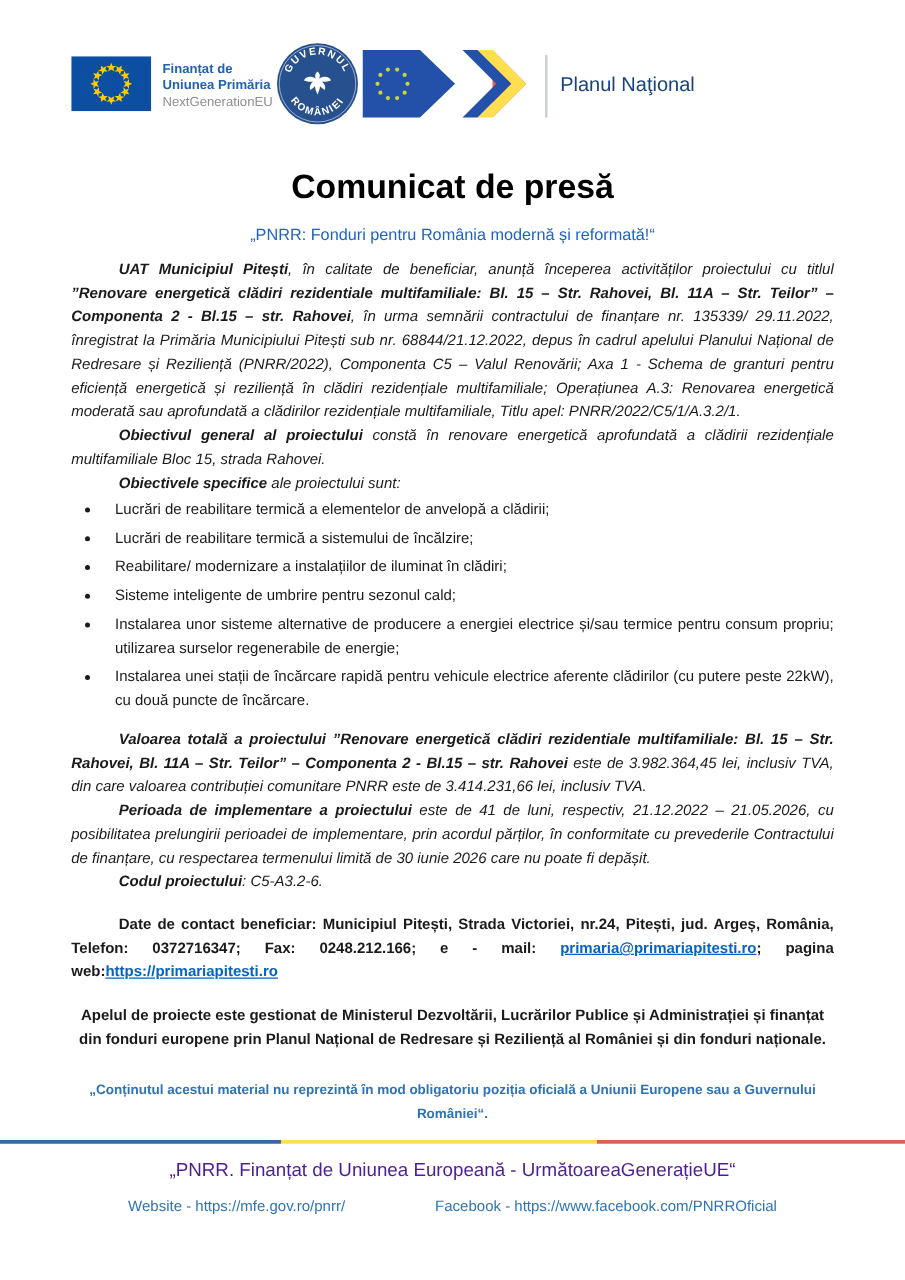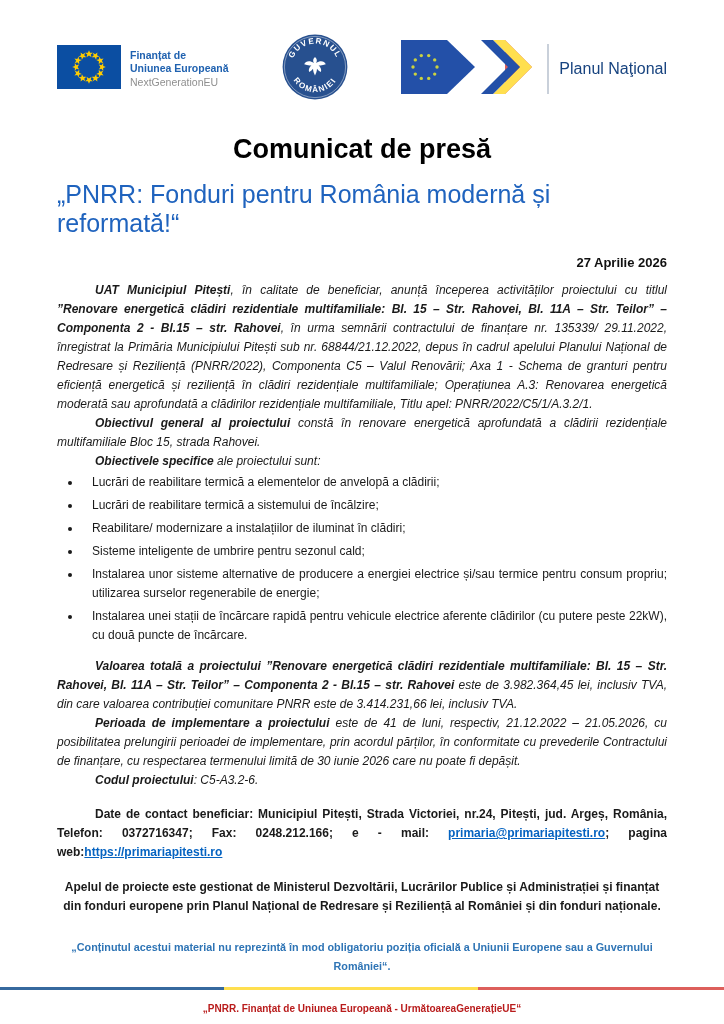--- a/index.html
+++ b/index.html
@@ -5,53 +5,53 @@
   * { margin:0; padding:0; box-sizing:border-box; }
   html,body { background:#ffffff; }
   .page {
     width:724px; height:1024px; margin:0 auto; background:#ffffff;
     font-family:"Liberation Sans", sans-serif; color:#1a1a1a;
     position:relative; overflow:hidden;
   }
   .content { padding:34px 57px 0 57px; }
 
   
-  .hdr { display:flex; align-items:center; justify-content:space-between; height:70px; }
+  .hdr { display:flex; align-items:center; height:70px; }
   .eu-logo { display:flex; align-items:center; gap:9px; }
   .eu-text { font-size:10.5px; line-height:1.3; }
   .eu-text .b { color:#2062b0; font-weight:bold; display:block; }
   .eu-text .g { color:#8f8f8f; display:block; }
   .pnrr-logo { display:flex; align-items:center; gap:10px; }
   .pnrr-divider { width:2px; height:50px; background:#c9d0da; }
   .pnrr-text { font-size:16px; font-weight:normal; color:#17437f; line-height:1.22; }
 
   
   .title { margin-top:30px; text-align:center; font-size:27px; font-weight:bold; color:#000000; }
-  .subtitle { margin-top:15px; text-align:left; font-size:25px; color:#1f63be; }
+  .subtitle { margin-top:15px; text-align:center; font-size:13px; color:#1f63be; }
   .date { margin-top:17px; text-align:right; font-size:13px; font-weight:bold; color:#111; }
 
   
   .body { margin-top:11px; font-size:12px; line-height:19px; text-align:justify; }
   .para { text-indent:38px;font-style:italic; }
   ul.objectives { margin:2px 0 0 5px; padding-left:20px; }
   ul.objectives li { padding-left:10px; margin-bottom:4px; text-align:justify; }
   .gap-top { margin-top:12px; }
   .contact { margin-top:15px; font-weight:bold; text-indent:38px; }
   .contact a { color:#0563c1; text-decoration:underline; font-weight:bold; }
   .managed { margin-top:16px; font-weight:bold; text-align:center; text-indent:0; }
   .disclaimer { margin-top:22px; text-align:center; font-size:10.8px; font-weight:bold; color:#2e74b5; }
 
   
   .tricolor { margin-top:11px; height:3px;
     background:linear-gradient(to right,
       #36699e 0%, #36699e 31%,
       #ffdf4f 31%, #ffdf4f 66%,
       #dd5f5b 66%, #dd5f5b 100%); }
   .footer { text-align:center; padding-top:13px; }
-  .slogan { font-size:10px; font-weight:bold; color:#b91c1c; }
+  .slogan { font-size:15px; font-weight:normal; color:#4c1d95; }
   .links { margin-top:13px; display:flex; justify-content:center; gap:72px; font-size:12px; color:#2e74b5; }
 </style>
 </head>
 <body>
 
 <div class="page">
   <div class="content">
 
     <div class="hdr">
 
@@ -73,21 +73,21 @@
               <use href="#star" transform="rotate(210) translate(0,-13)"></use>
               <use href="#star" transform="rotate(240) translate(0,-13)"></use>
               <use href="#star" transform="rotate(270) translate(0,-13)"></use>
               <use href="#star" transform="rotate(300) translate(0,-13)"></use>
               <use href="#star" transform="rotate(330) translate(0,-13)"></use>
             </g>
           </svg>
         </span>
         <span class="eu-text">
           <span class="b">Finanțat de</span>
-          <span class="b">Uniunea Europeană</span>
+          <span class="b">Uniunea Primăria</span>
           <span class="g">NextGenerationEU</span>
         </span>
       </div>
 
       <span>
         <svg width="72" height="72" viewBox="-40 -40 80 80">
           <circle cx="0" cy="0" r="36" fill="#27508f"></circle>
           <circle cx="0" cy="0" r="34" fill="none" stroke="#ffffff" stroke-width="0.8" opacity="0.6"></circle>
           <defs>
             <path id="arcTop" d="M -26,0 A 26,26 0 0 1 26,0"></path>
@@ -128,21 +128,20 @@
         </span>
         <span class="pnrr-divider"></span>
         <span class="pnrr-text">
           <span style="display:block">Planul Naţional</span>
         </span>
       </div>
     </div>
 
     <div class="title">Comunicat de presă</div>
     <div class="subtitle">„PNRR: Fonduri pentru România modernă și reformată!“</div>
-    <div class="date">27 Aprilie 2026</div>
 
     <div class="body">
 
       <p class="para"><b>UAT Municipiul Pitești</b><span>, în calitate de beneficiar, anunță începerea activităților proiectului cu titlul </span><b>”Renovare energetică clădiri rezidentiale multifamiliale: Bl. 15 – Str. Rahovei, Bl. 11A – Str. Teilor” – Componenta 2 - Bl.15 – str. Rahovei</b><span>, în urma semnării contractului de finanțare nr. 135339/ 29.11.2022, înregistrat la Primăria Municipiului Pitești sub nr. 68844/21.12.2022, depus în cadrul apelului Planului Național de Redresare și Reziliență (PNRR/2022), Componenta C5 – Valul Renovării; Axa 1 - Schema de granturi pentru eficiență energetică și reziliență în clădiri rezidențiale multifamiliale; Operațiunea A.3: Renovarea energetică moderată sau aprofundată a clădirilor rezidențiale multifamiliale, Titlu apel: PNRR/2022/C5/1/A.3.2/1.</span></p>
 
       <p class="para"><b>Obiectivul general al proiectului</b><span> constă în renovare energetică aprofundată a clădirii rezidențiale multifamiliale Bloc 15, strada Rahovei.</span></p>
 
       <p class="para"><b>Obiectivele specifice</b><span> ale proiectului sunt:</span></p>
 
       <ul class="objectives">

